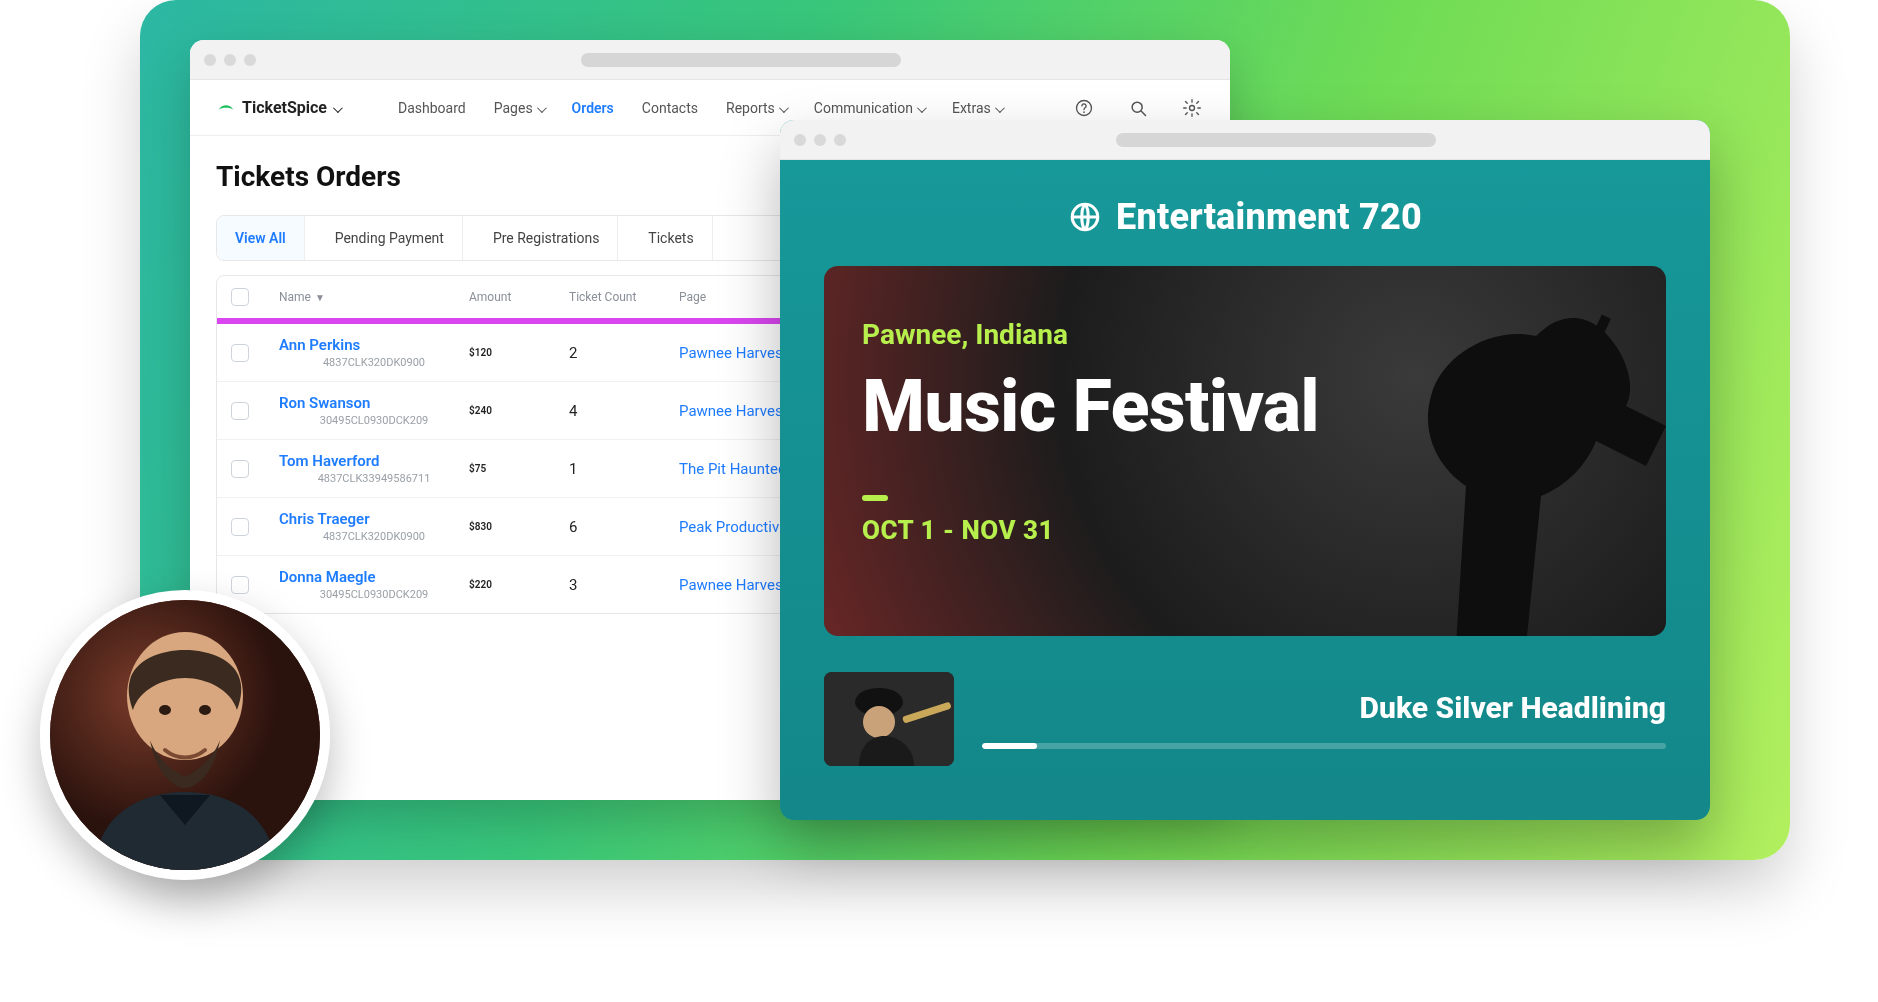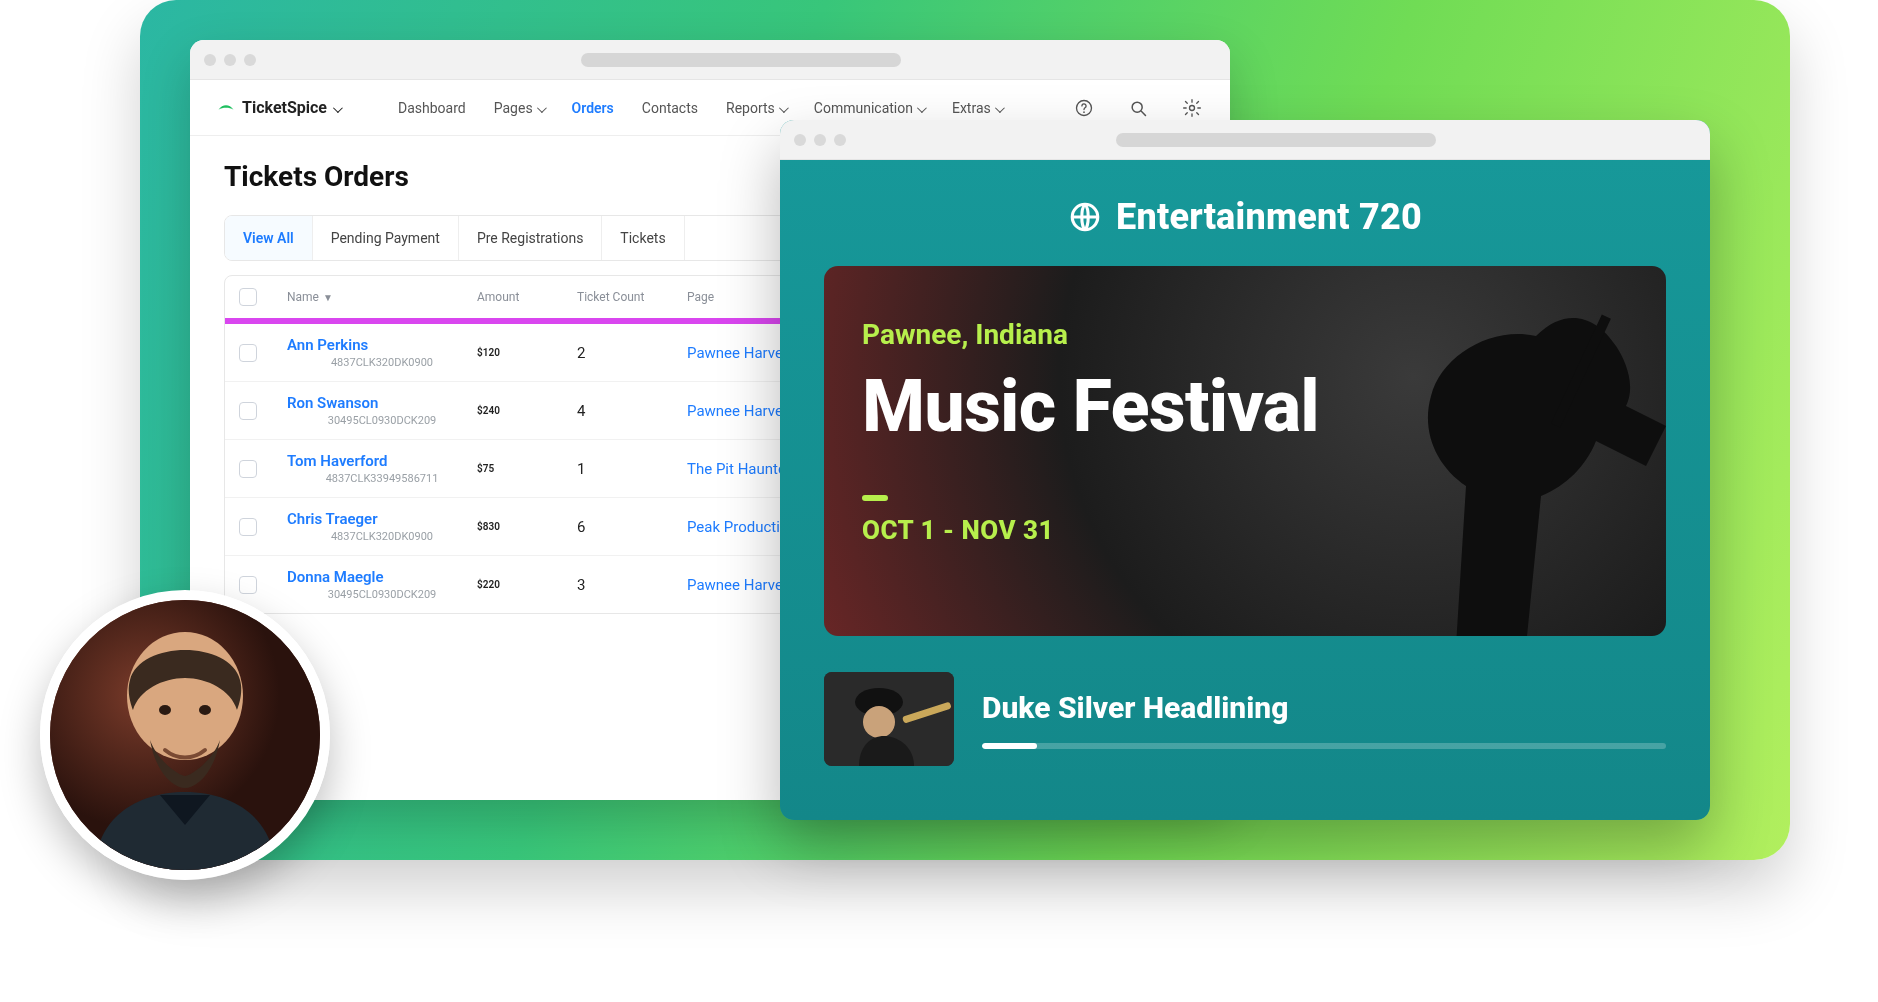--- a/index.html
+++ b/index.html
@@ -40,25 +40,25 @@
   }
   .logo { display:flex; align-items:center; gap:6px; font-weight:700; color:#222; cursor:pointer; }
   .logo svg { width:20px; height:20px; }
   .nav { display:flex; gap:28px; margin-left: 28px; }
   .nav-item { color:#555; font-size:14px; cursor:pointer; display:flex; align-items:center; gap:4px; }
   .nav-item.active { color:#1e7cff; font-weight:600; }
   .nav-spacer { flex:1; }
   .icon-btn { width:24px; height:24px; display:flex; align-items:center; justify-content:center; color:#555; cursor:pointer; }
   .icon-btn svg { width:20px; height:20px; }
 
-  .page-inner { padding: 24px 34px; }
+  .page-inner { padding: 24px 26px; }
   .page-title { font-size: 28px; font-weight: 700; color:#111; margin-bottom: 22px; }
 
   .tabs-row { display:flex; align-items:center; border:1px solid #e7e7e7; border-radius:8px; overflow:hidden; }
-  .tabs { display:flex; }
+  .tabs { display:flex;gap:12px; }
   .tab { padding: 14px 18px; font-size:14px; color:#444; cursor:pointer; border-right:1px solid #eee; }
   .tab.active { color:#1e7cff; background:#f6fbff; font-weight:600; }
   .search-wrap { margin-left:auto; display:flex; align-items:center; gap:8px; padding: 0 18px; flex:0 0 180px; }
   .search-wrap svg { width:16px; height:16px; color:#888; }
   .search-input { border:none; outline:none; font-size:14px; color:#333; width: 120px; }
   .search-input::placeholder { color:#9aa0a6; }
 
   .table { margin-top: 14px; border:1px solid #e7e7e7; border-radius:8px; overflow:hidden; }
   .thead, .trow { display:grid; grid-template-columns: 48px 190px 100px 110px 1fr; align-items:center; }
   .thead { padding: 12px 14px; font-size:12px; color:#8a8f98; border-bottom:6px solid #d946ef; }
@@ -96,21 +96,21 @@
   .performer { position:absolute; right:-30px; bottom:-10px; }
   .hero-text { position:absolute; left:38px; top:52px; }
   .hero-loc { color:#b7ef4c; font-size:28px; font-weight:700; margin-bottom: 20px; }
   .hero-title { color:#fff; font-size:72px; font-weight:800; letter-spacing:-.8px; line-height:1; }
   .hero-dash { width:26px; height:6px; background:#b7ef4c; margin: 52px 0 14px 0; border-radius:3px; }
   .hero-dates { color:#b7ef4c; font-size:26px; font-weight:800; letter-spacing:.5px; }
 
   .listing { display:flex; align-items:center; gap:28px; margin-top: 36px; }
   .thumb { width:130px; height:94px; border-radius:8px; overflow:hidden; background:#333; display:flex; align-items:flex-end; justify-content:center; }
   .listing-right { flex:1; }
-  .listing-title { font-size:30px; font-weight:800; color:#fff; margin-bottom: 18px; }
+  .listing-title { font-size:30px; font-weight:800; color:#fff; margin-bottom: 18px; text-align: right; }
   .progress { width: 100%; height:6px; background: rgba(255,255,255,.22); border-radius:4px; overflow:hidden; }
   .progress-fill { width:8%; height:100%; background:#fff; border-radius:4px; }
 
   
   .avatar-wrap { position:absolute; left: 40px; top: 590px; width:300px; }
   .avatar { width:290px; height:290px; border-radius:50%; border:10px solid #fff; box-shadow: 0 18px 40px rgba(0,0,0,.25); overflow:hidden; background: radial-gradient(circle at 30% 30%, #7a3b2a 0%, #4a221a 60%, #2a120d 100%); display:flex; align-items:center; justify-content:center; }
   .caption { text-align:center; margin-top: 14px; color:#a0a5ad; font-size:15px; line-height:1.5; }
 
   
   .ico-chev::after{content:"";display:inline-block;width:6px;height:6px;border-right:1.6px solid currentColor;border-bottom:1.6px solid currentColor;transform:rotate(45deg) translateY(-2px);}

